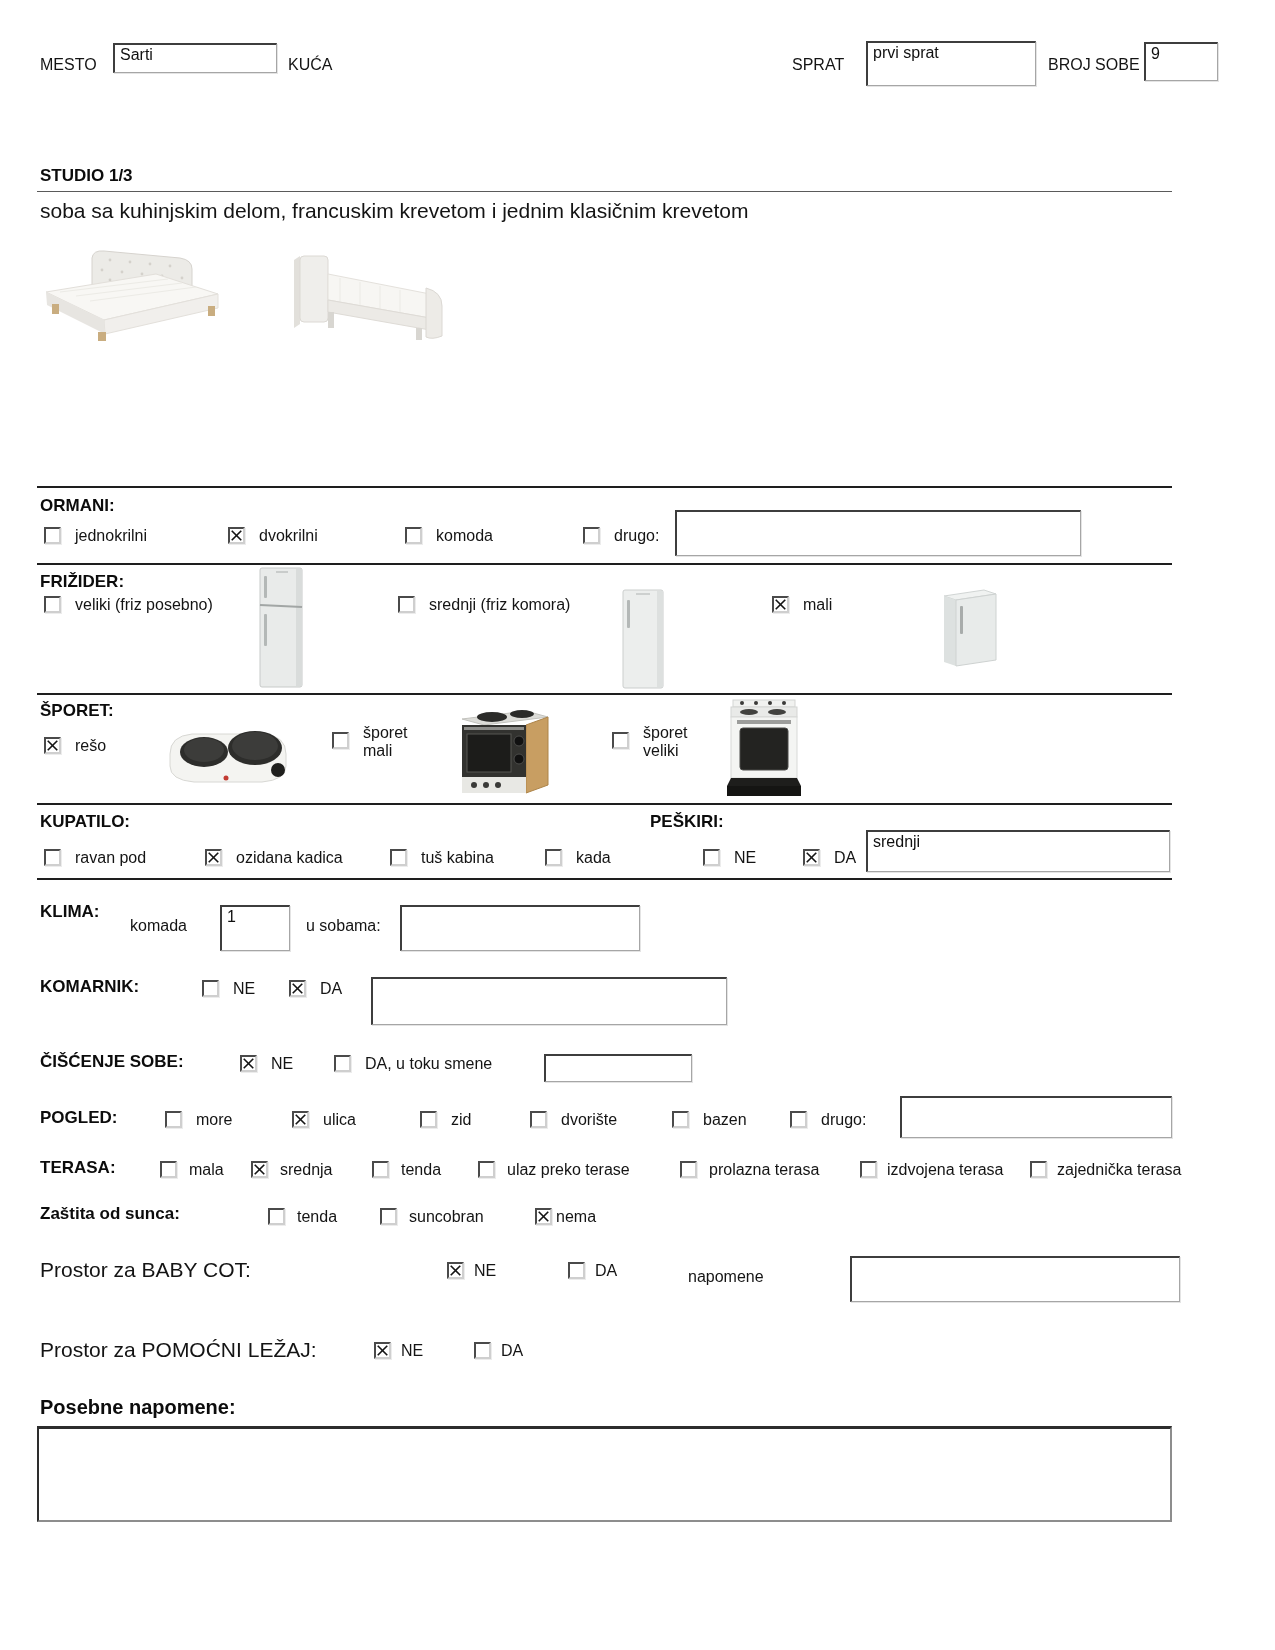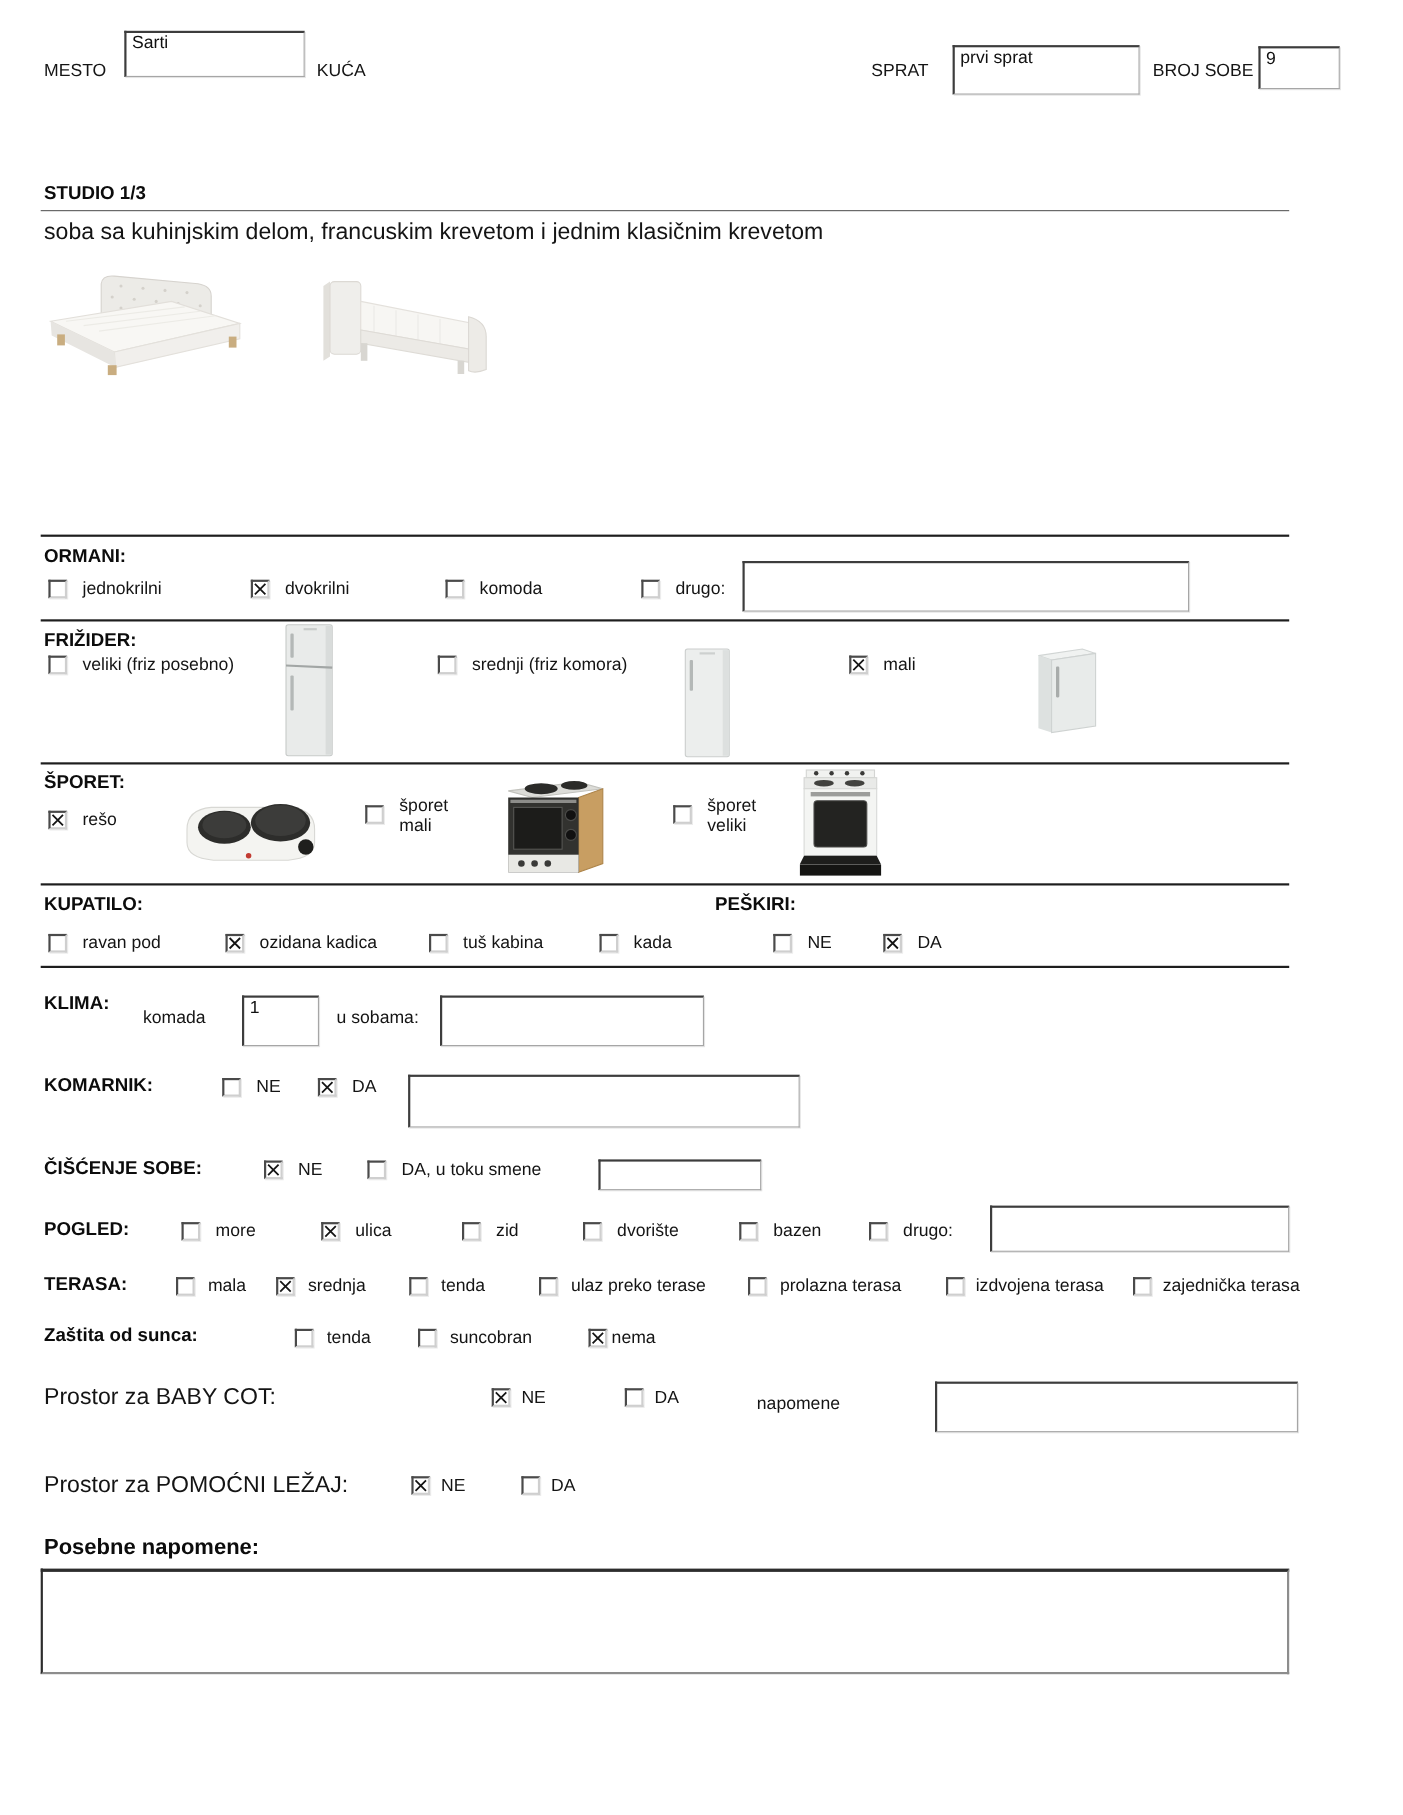--- a/index.html
+++ b/index.html
@@ -30,21 +30,21 @@
       border-bottom:2px solid #8d8d8d;border-right:2px solid #8d8d8d}
   .img{position:absolute}
   .img svg{width:100%;height:100%;display:block}
 </style>
 </head>
 <body>
 
 <div class="page">
 
   <div class="lbl" style="left:40px;top:56px">MESTO</div>
-  <div class="tbox" style="left:113px;top:28px;width:164px;height:42px">Sarti</div>
+  <div class="tbox" style="left:113px;top:43px;width:164px;height:30px">Sarti</div>
   <div class="lbl" style="left:288px;top:56px">KUĆA</div>
   <div class="lbl" style="left:792px;top:56px">SPRAT</div>
   <div class="tbox" style="left:866px;top:41px;width:170px;height:45px">prvi sprat</div>
   <div class="lbl" style="left:1048px;top:56px">BROJ SOBE</div>
   <div class="tbox" style="left:1144px;top:42px;width:74px;height:39px">9</div>
 
   <div class="h" style="left:40px;top:166px">STUDIO 1/3</div>
   <div class="thinrule" style="left:37px;top:191px;width:1135px"></div>
   <div class="h2" style="left:40px;top:199px">soba sa kuhinjskim delom, francuskim krevetom i jednim klasičnim krevetom</div>
 
@@ -248,20 +248,21 @@
     <span class="txt">NE</span>
   </div>
   <div class="opt" style="left:803px;top:849px">
     <span class="cb" data-checked="true">
         <svg viewBox="0 0 12 12" preserveAspectRatio="none">
           <path d="M1.6 1.6L10.4 10.4M10.4 1.6L1.6 10.4" stroke="#151515" stroke-width="1.5"></path>
         </svg>
       </span>
     <span class="txt">DA</span>
   </div>
+  <div class="tbox" style="left:866px;top:830px;width:304px;height:42px">srednji</div>
   <div class="rule" style="left:37px;top:878px;width:1135px"></div>
 
   <div class="h" style="left:40px;top:902px">KLIMA:</div>
   <div class="lbl" style="left:130px;top:917px">komada</div>
   <div class="tbox" style="left:220px;top:905px;width:70px;height:46px">1</div>
   <div class="lbl" style="left:306px;top:917px">u sobama:</div>
   <div class="tbox" style="left:400px;top:905px;width:240px;height:46px"></div>
 
   <div class="h" style="left:40px;top:977px">KOMARNIK:</div>
   <div class="opt" style="left:202px;top:980px">
@@ -334,21 +335,21 @@
         <svg viewBox="0 0 12 12" preserveAspectRatio="none">
           <path d="M1.6 1.6L10.4 10.4M10.4 1.6L1.6 10.4" stroke="#151515" stroke-width="1.5"></path>
         </svg>
       </span>
     <span class="txt">srednja</span>
   </div>
   <div class="opt" style="left:372px;top:1161px;gap:12px">
     <span class="cb" data-checked="false"></span>
     <span class="txt">tenda</span>
   </div>
-  <div class="opt" style="left:490px;top:1161px;gap:12px">
+  <div class="opt" style="left:478px;top:1161px;gap:12px">
     <span class="cb" data-checked="false"></span>
     <span class="txt">ulaz preko terase</span>
   </div>
   <div class="opt" style="left:680px;top:1161px;gap:12px">
     <span class="cb" data-checked="false"></span>
     <span class="txt">prolazna terasa</span>
   </div>
   <div class="opt" style="left:860px;top:1161px;gap:10px">
     <span class="cb" data-checked="false"></span>
     <span class="txt">izdvojena terasa</span>

